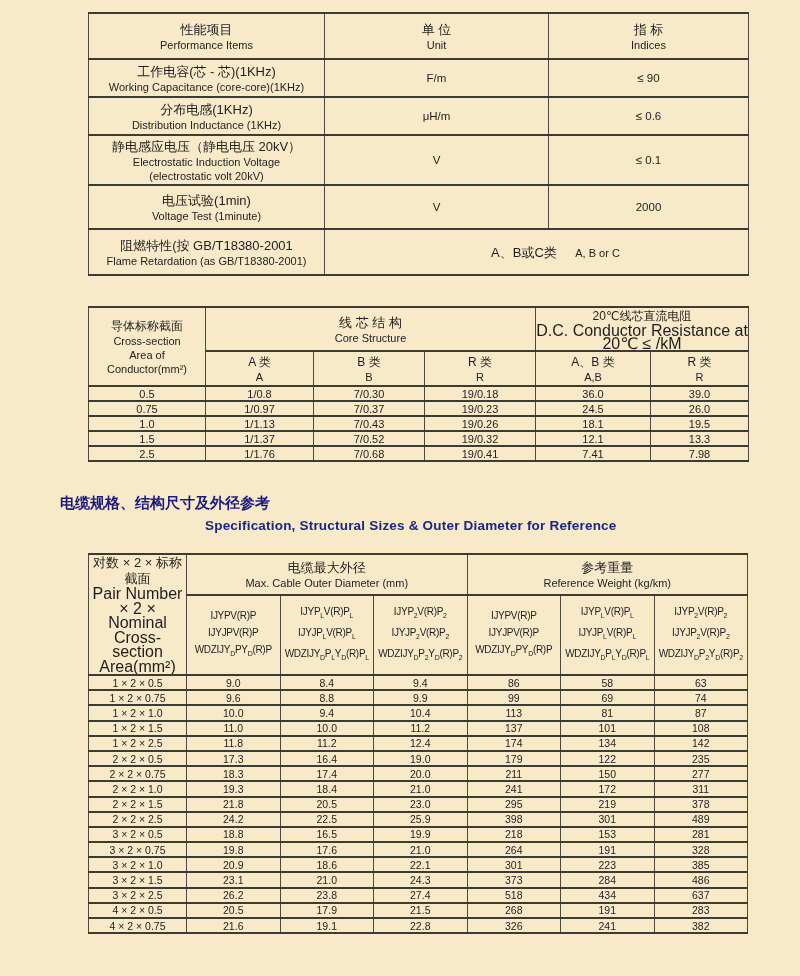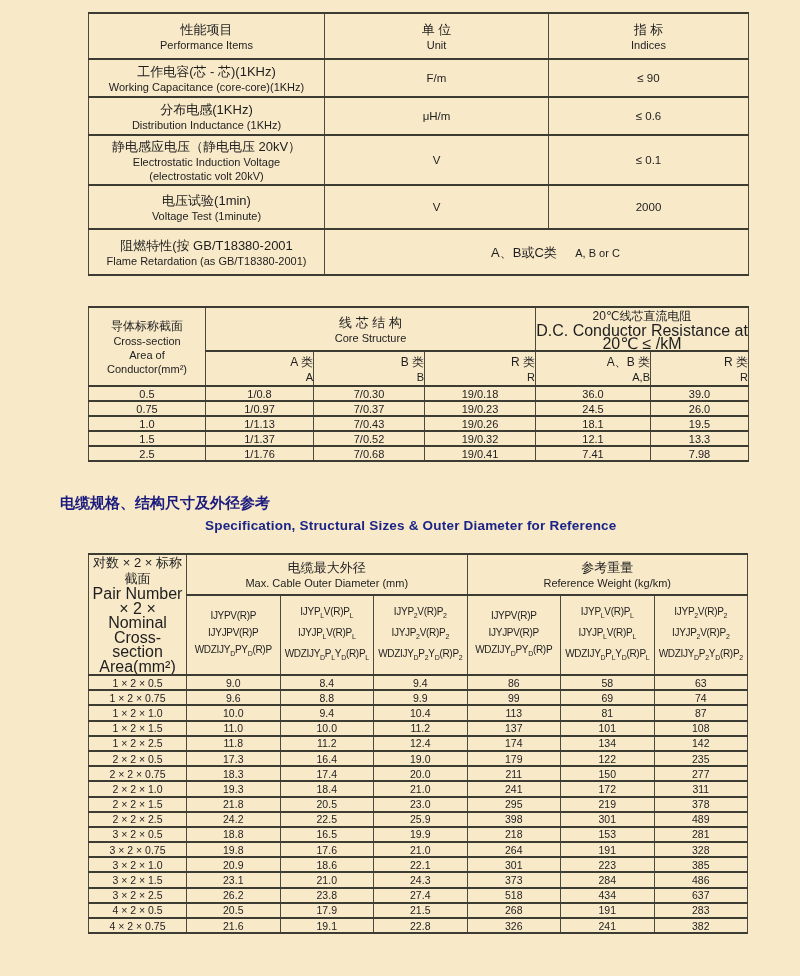--- a/index.html
+++ b/index.html
@@ -44,21 +44,21 @@
   .t1 .r4 td{height:42px;}
   .t1 .r5 td{height:44px;}
   .t1 .val{font-size:11.5px;}
   .t1 .merged{text-align:center;padding-left:38px;}
   .t1 .merged .zh{display:inline;}
   .t1 .merged .en{display:inline;margin-left:14px;}
 
   
   .t2{margin-top:30px;}
   .t2 .grp th{height:32px;}
-  .t2 .sub th{height:33px;text-align:right;}
+  .t2 .sub th{height:33px;}
   .t2 tbody td{height:13px;font-size:11px;}
   .t2 .en2{font-size:16px;line-height:13px;}
 
   
   .t3{margin-top:20px;}
   .t3 .grp th{height:31px;}
   .t3 .models th{height:52px;}
   .t3 .models .mline{font-size:10px;line-height:17px;letter-spacing:-0.3px;white-space:nowrap;}
   .t3 .models sub{font-size:7px;}
   .t3 .c1 .l{font-size:16px;line-height:14.5px;}

